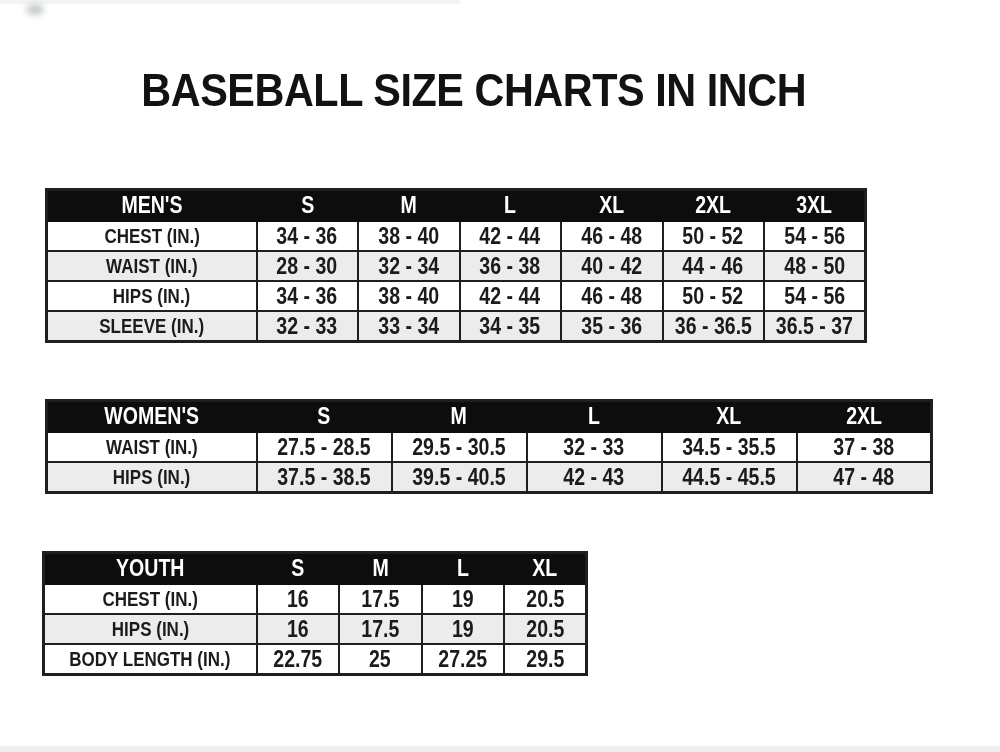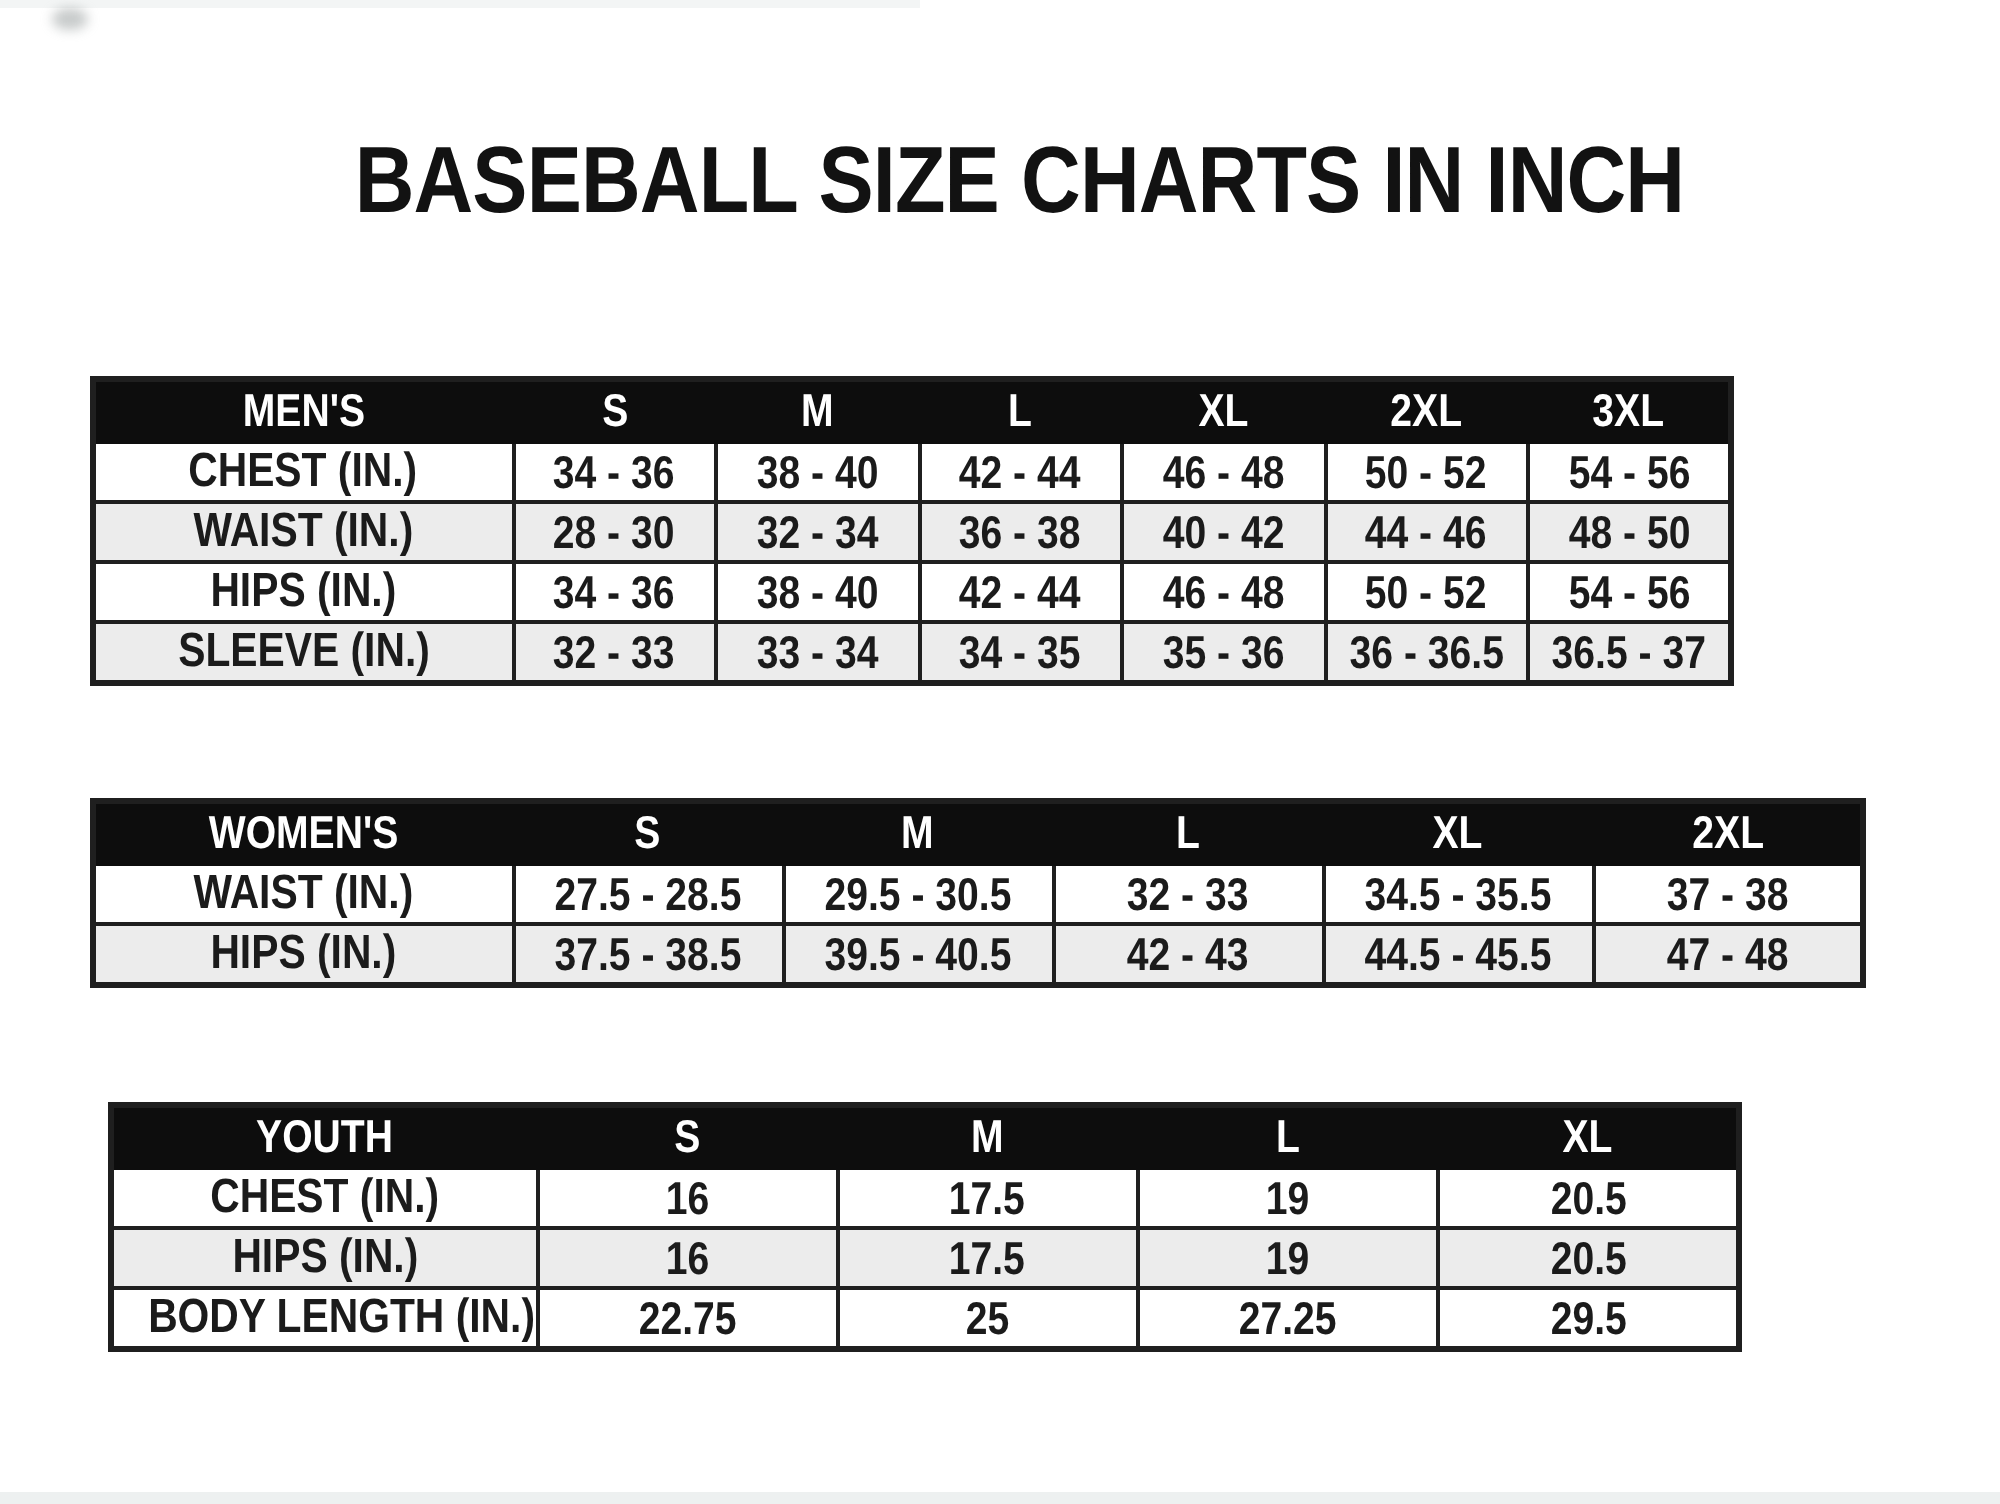--- a/index.html
+++ b/index.html
@@ -7,55 +7,55 @@
     width: 1000px; height: 752px; position: relative;
     background: #ffffff; overflow: hidden;
     font-family: "Liberation Sans", sans-serif;
     -webkit-font-smoothing: antialiased;
   }
   .sheet { position: absolute; inset: 0; }
 
   
   .title {
     position: absolute; top: 64px; left: 0; width: 948px;
-    text-align: center; margin: 0; line-height: 52px; padding-left: 36px;
+    text-align: center; margin: 0; line-height: 52px;
   }
   .title .cx {
     display: inline-block; font-size: 47px; font-weight: bold;
     color: #121212; letter-spacing: -0.5px; white-space: nowrap;
     transform: scaleX(0.88); transform-origin: center;
   }
 
   
   table.size-table {
     position: absolute; border-collapse: collapse; table-layout: fixed;
     border: 3px solid var(--border, #1f1f1f);
     font-weight: bold; color: #1b1b1b;
   }
   .t-mens   { left: 45px; top: 188px; width: 822px; }
   .t-womens { left: 45px; top: 399px; width: 888px; }
-  .t-youth  { left: 42px; top: 551px; width: 817px; margin-left: 12px; }
+  .t-youth  { left: 42px; top: 551px; width: 546px; }
   .t-mens   col.col-label { width: 210px; }
   .t-womens col.col-label { width: 210px; }
   .t-youth  col.col-label { width: 213px; }
 
   .size-table th, .size-table td {
     border: 2px solid var(--border, #1f1f1f);
     text-align: center; vertical-align: middle;
     padding: 0; overflow: hidden; white-space: nowrap;
   }
   .size-table thead th {
     background: var(--header-bg, #0d0d0d);
     color: var(--header-text, #ffffff);
     border-color: var(--header-bg, #0d0d0d);
     height: 29px; font-size: 23px;
   }
   .size-table tbody td { height: 28px; background: #ffffff; }
   .size-table tbody tr:nth-child(even) td { background: var(--row-alt, #ececec); }
-  .size-table td.lbl { font-size: 24px; }
+  .size-table td.lbl { font-size: 20px; }
   .size-table td.val { font-size: 23px; }
 
   .cx {
     display: inline-block; transform: scaleX(0.85);
     transform-origin: center; line-height: 1.1;
   }
 
   
   .edge-bottom {
     position: absolute; left: 0; bottom: 0; width: 1000px; height: 6px;

